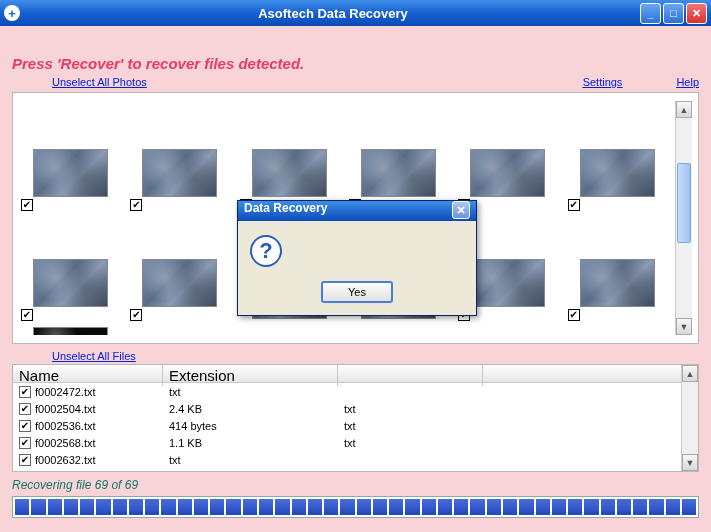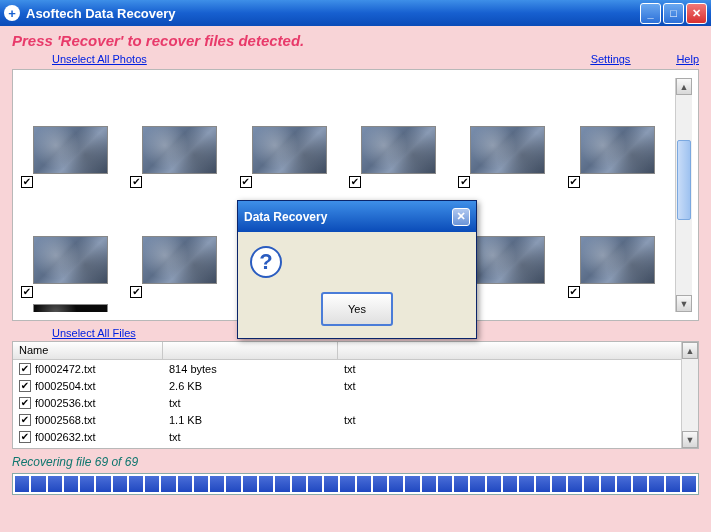--- a/index.html
+++ b/index.html
@@ -24,53 +24,54 @@
 }
 .titlebar .app-icon {
   width: 16px; height: 16px;
   background: white;
   border-radius: 50%;
   margin-right: 6px;
   display: flex; align-items: center; justify-content: center;
   color: #1760d0;
   font-weight: bold;
 }
-.titlebar .title { flex: 1; }
+.titlebar .title { flex: 1; text-align: center; }
 .titlebar .win-btns { display: flex; gap: 2px; }
 .titlebar .win-btn {
   width: 21px; height: 21px;
   border: 1px solid #fff;
   border-radius: 3px;
   display: flex; align-items: center; justify-content: center;
   font-size: 11px;
 }
 .titlebar .win-min, .titlebar .win-max { background: linear-gradient(#6aa8f0,#2c70d8); }
 .titlebar .win-close { background: linear-gradient(#f07878,#d83030); }
 .content {
   padding: 6px 12px 10px 12px;
+  margin-top: 23px;
 }
 .instruction {
   color: #e83a6a;
   font-style: italic;
   font-size: 15px;
   font-weight: bold;
   margin-bottom: 4px;
 }
 .toprow {
   display: flex;
   justify-content: space-between;
   margin-bottom: 4px;
 }
 .link {
   color: #0020e0;
   text-decoration: underline;
   cursor: pointer;
   padding-left: 40px;
 }
-.toprow .right { display: flex; gap: 6px; text-decoration: underline; }
+.toprow .right { display: flex; gap: 14px; text-decoration: underline; }
 .photogrid-wrap {
   position: relative;
   background: white;
   border: 1px solid #b8b8b8;
   height: 252px;
   padding: 8px 6px;
   display: flex;
 }
 .photogrid {
   flex: 1;
@@ -143,21 +144,21 @@
 .listhead {
   display: grid;
   grid-template-columns: 150px 175px 145px 1fr;
   background: linear-gradient(#fefefe,#e6e6e6);
   border-bottom: 1px solid #c8c8c8;
   height: 18px;
 }
 .listhead .col {
   padding: 2px 6px;
   border-right: 1px solid #c8c8c8;
-  font-size: 11px;
+  font-size: 15px;
 }
 .listrow {
   display: grid;
   grid-template-columns: 150px 175px 145px 1fr;
   height: 17px;
   align-items: center;
 }
 .listrow .cell { padding: 0 6px; display:flex; align-items:center; gap:4px; }
 .listrow .cb {
   width:12px;height:12px;border:1px solid #666;background:white;
@@ -185,25 +186,25 @@
 .dialog {
   position: absolute;
   left: 237px; top: 200px;
   width: 240px;
   background: #ece9d8;
   border: 1px solid #0a246a;
   box-shadow: 2px 2px 6px rgba(0,0,0,0.4);
   z-index: 50;
 }
 .dialog .dlg-title {
-  height: 31px;
+  height: 20px;
   background: linear-gradient(to bottom,#3e8fe8,#0a4bb8);
   color: white;
   font-weight: bold;
-  display:flex;align-items:center;
+  display:flex;
   padding:0 6px;
   font-size:12px;
 }
 .dialog .dlg-title .spacer{flex:1;}
 .dialog .dlg-close {
   width:18px;height:18px;border:1px solid #fff;border-radius:3px;
   background:linear-gradient(#b0c8f0,#6a94d8);
   display:flex;align-items:center;justify-content:center;font-size:11px;
 }
 .dialog .dlg-body {
@@ -216,21 +217,21 @@
   background:white;color:#2a5cc0;
   font-size:22px;font-weight:bold;
   display:flex;align-items:center;justify-content:center;
   flex-shrink:0;
 }
 .dialog .msg { font-size:11px; line-height:1.6; }
 .dialog .dlg-btns {
   display:flex;justify-content:center;gap:14px;padding:0 0 12px 0;
 }
 .dialog .btn {
-  width:72px;height:34px;
+  width:72px;height:22px;
   background:linear-gradient(#fefefe,#e0e0e0);
   border:1px solid #888;border-radius:3px;
   font-size:11px;
 }
 .dialog .btn.default {
   border:2px solid #4a7cd8;
 }
 </style>
 </head>
 <body>
@@ -318,46 +319,47 @@
       <div class="arrow">▼</div>
     </div>
   </div>
 
   <div class="files-section">
     <span class="link">Unselect All Files</span>
     <div class="listview">
       <div class="listtable">
         <div class="listhead">
           <div class="col">Name</div>
+          <div class="col">Extension</div>
           <div class="col"></div>
         </div>
         <div id="file-rows">
             <div class="listrow">
               <div class="cell">
                 <span class="cb">✔</span>
                 <span>f0002472.txt</span>
               </div>
-              <div class="cell">814 bytes</div>
               <div class="cell">txt</div>
               <div class="cell"></div>
             </div>
             <div class="listrow">
               <div class="cell">
                 <span class="cb">✔</span>
                 <span>f0002504.txt</span>
               </div>
-              <div class="cell">2.6 KB</div>
+              <div class="cell">2.4 KB</div>
               <div class="cell">txt</div>
               <div class="cell"></div>
             </div>
             <div class="listrow">
               <div class="cell">
                 <span class="cb">✔</span>
                 <span>f0002536.txt</span>
               </div>
+              <div class="cell">414 bytes</div>
               <div class="cell">txt</div>
               <div class="cell"></div>
             </div>
             <div class="listrow">
               <div class="cell">
                 <span class="cb">✔</span>
                 <span>f0002568.txt</span>
               </div>
               <div class="cell">1.1 KB</div>
               <div class="cell">txt</div>

